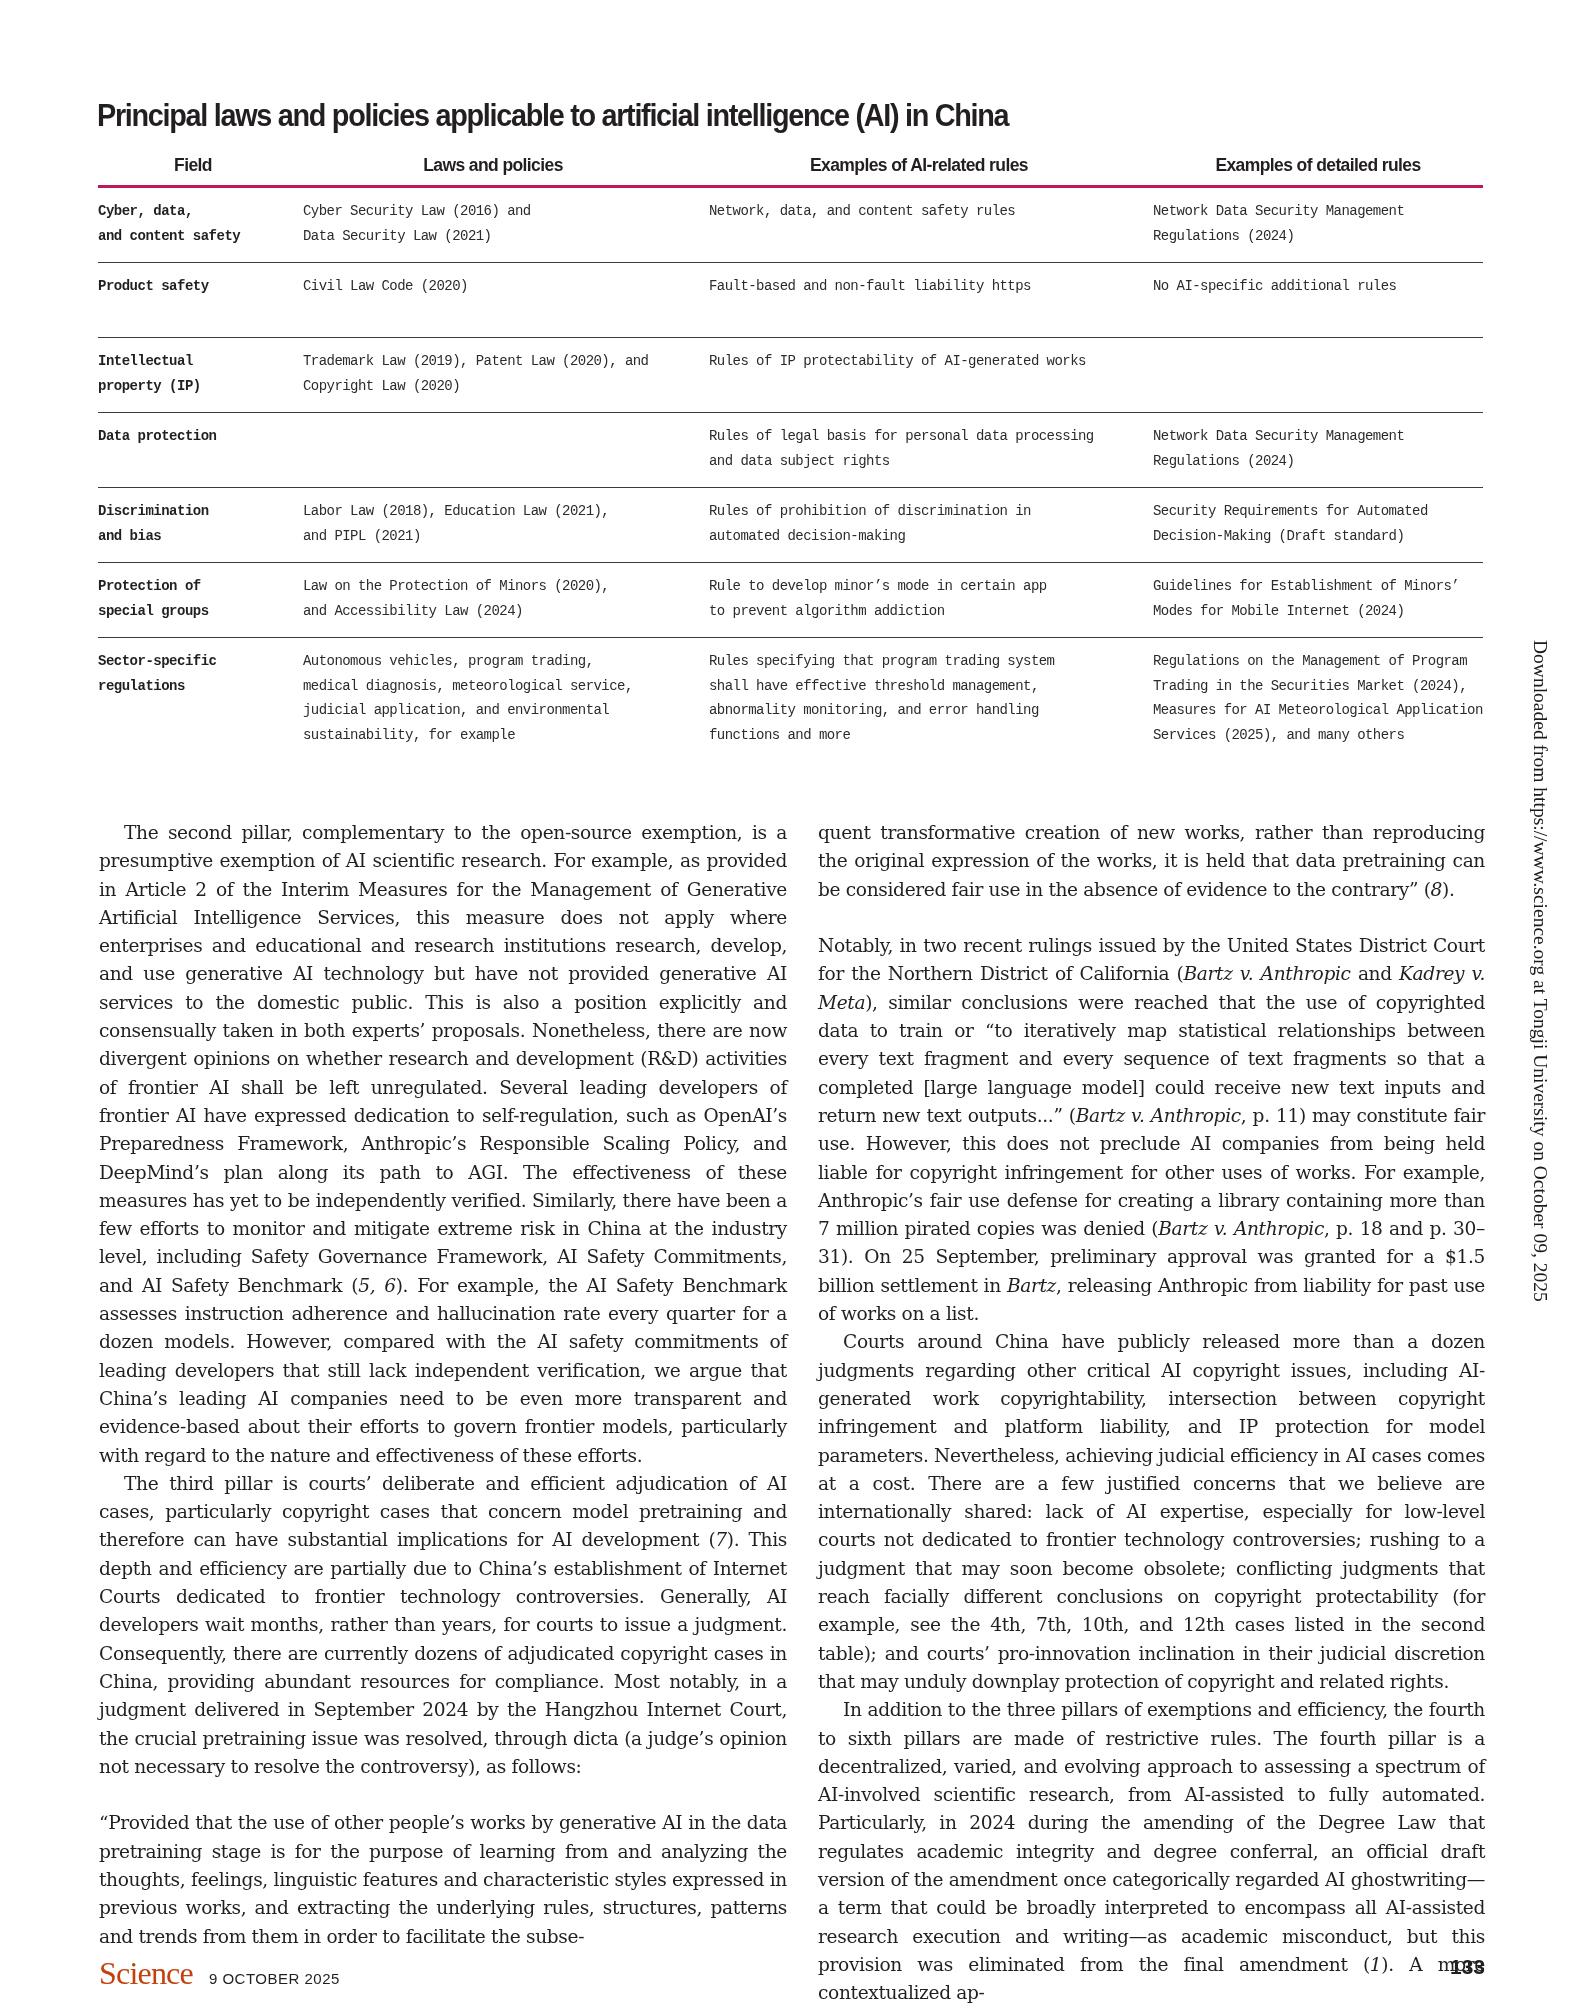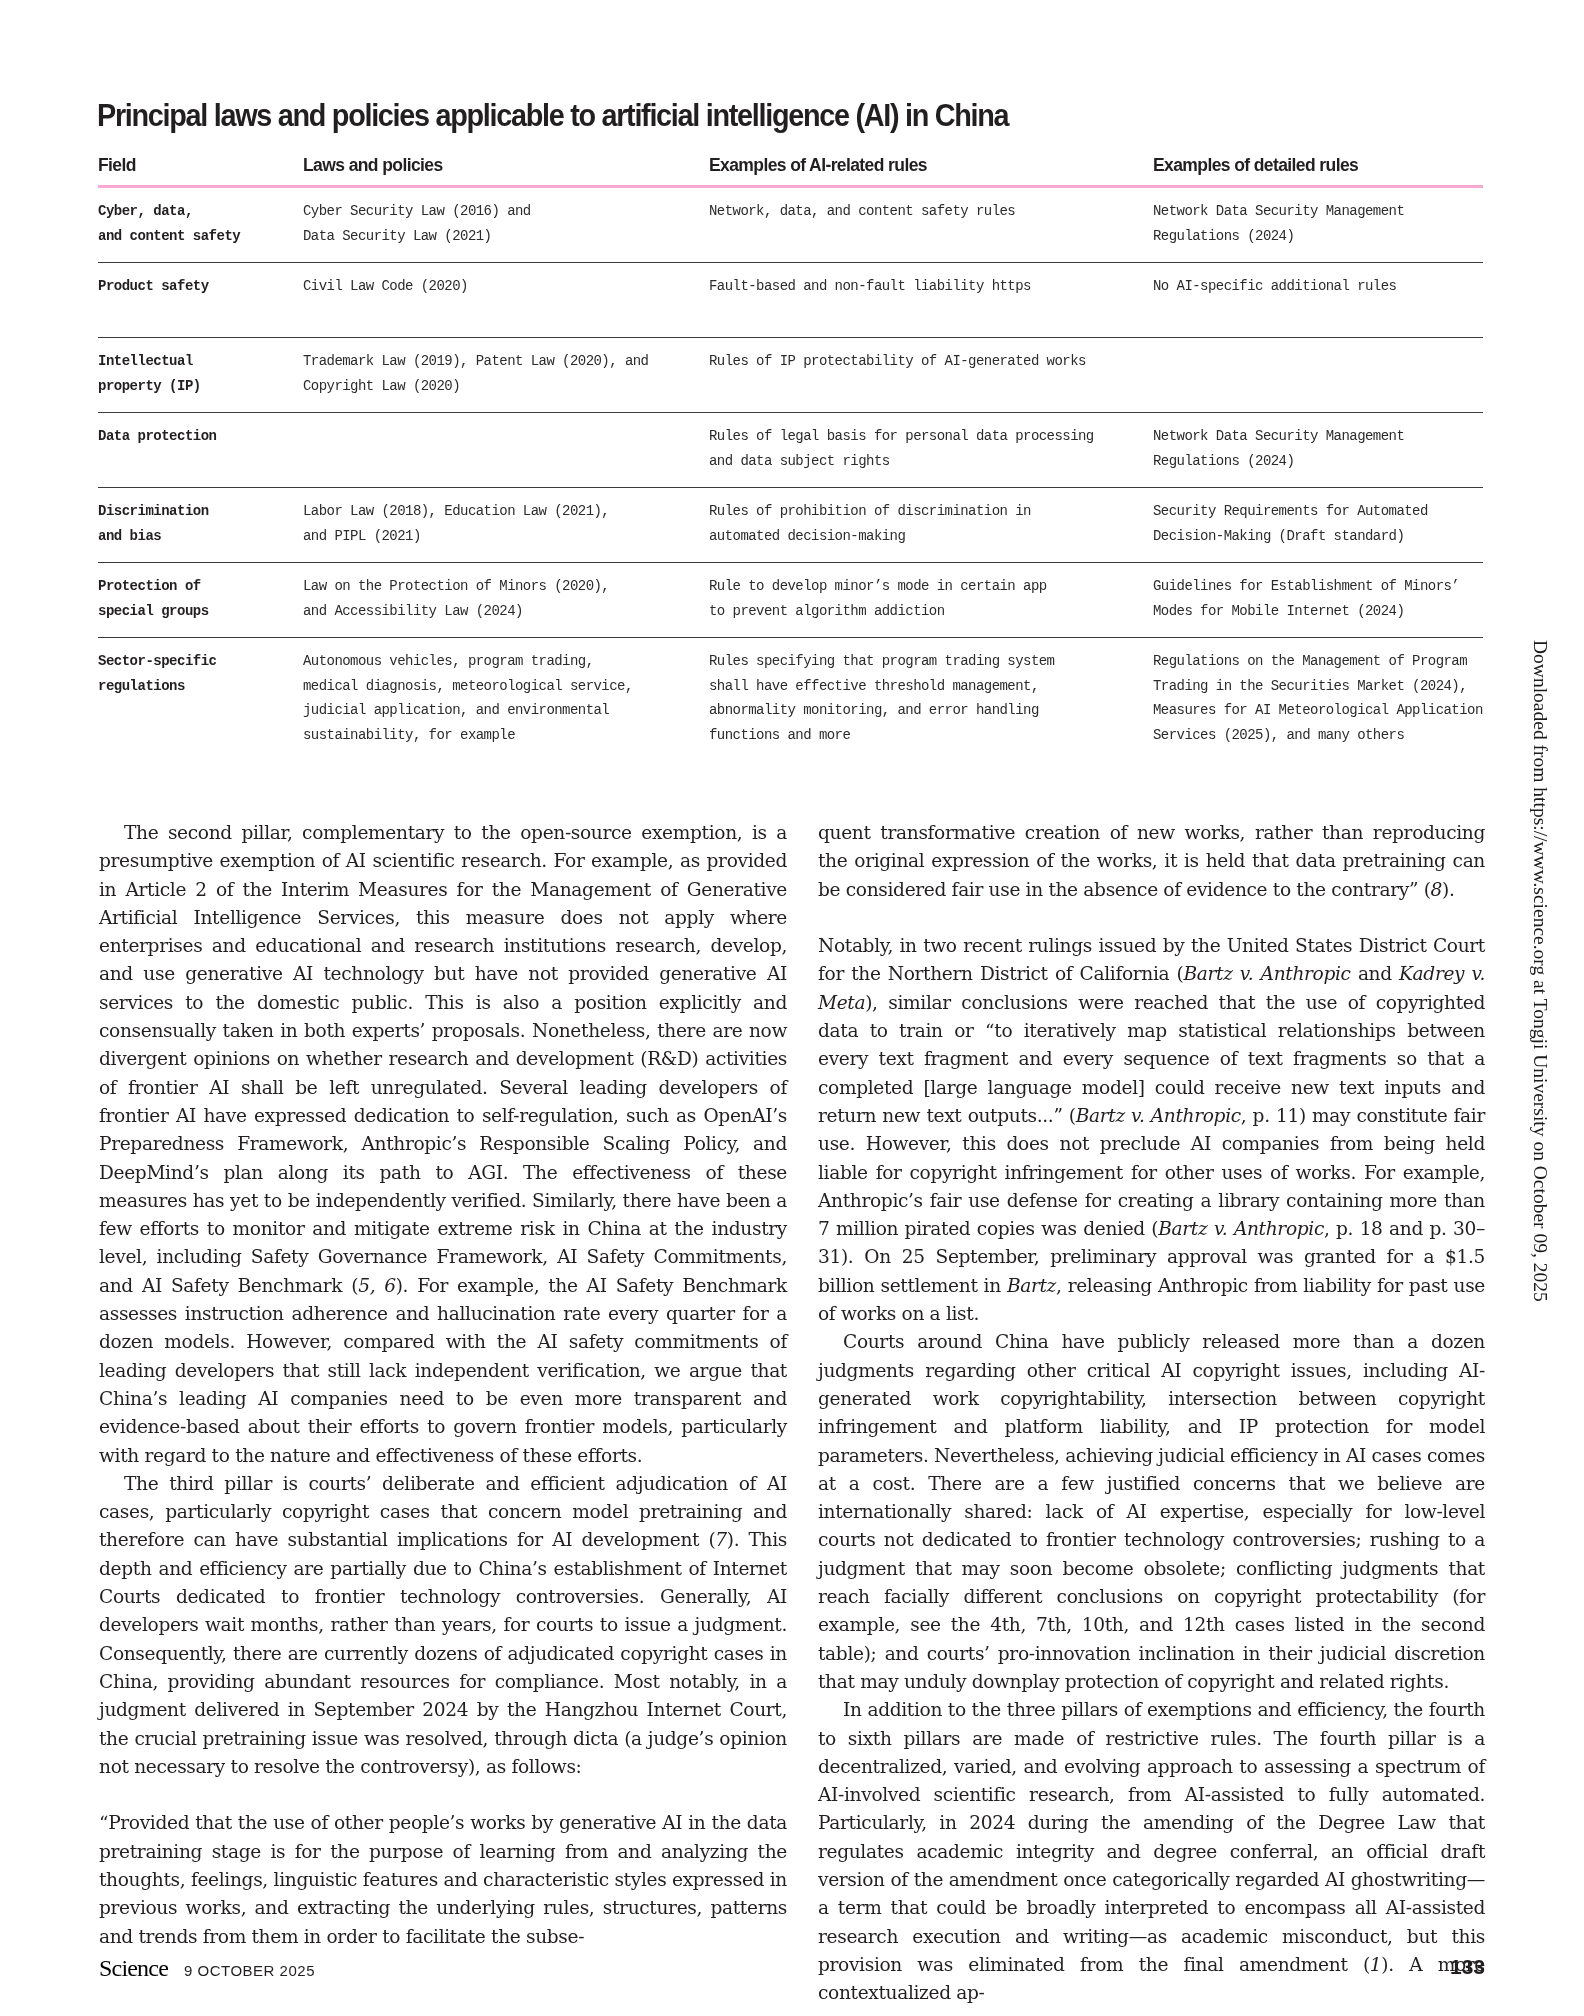--- a/index.html
+++ b/index.html
@@ -4,21 +4,21 @@
 <style>
   html, body { margin: 0; padding: 0; background: #ffffff; }
   body { width: 1584px; height: 2016px; position: relative; overflow: hidden; color: #231f20; }
   .title {
     position: absolute; left: 97px; top: 98px; margin: 0;
     font-family: "Liberation Sans", sans-serif; font-weight: bold;
     font-size: 31px; letter-spacing: -1.4px; transform: scaleX(0.93); transform-origin: left top;
     white-space: nowrap; color: #231f20;
   }
   .table { position: absolute; left: 98px; top: 152px; width: 1385px; font-family: "Liberation Sans", sans-serif; }
-  .thead { position: relative; height: 33px; border-bottom: 3px solid #f9a8d4; }
+  .thead { position: relative; height: 33px; border-bottom: 3px solid #be185d; text-align: center; }
   .th { position: absolute; top: 3px; font-weight: bold; font-size: 17.5px; letter-spacing: -0.6px; white-space: nowrap; }
   .row { position: relative; height: 74px; border-bottom: 1.5px solid #3b3b3b; }
   .row.last { height: 120px; border-bottom: none; }
   .cell { position: absolute; top: 11px; font-size: 14px; line-height: 24.5px; letter-spacing: -0.55px; color: #2b2b2b; font-family: Liberation Mono, monospace; }
   .cell.field { font-weight: bold; color: #231f20; letter-spacing: -0.5px; }
   .c0 { left: 0; width: 190px; }
   .c1 { left: 205px; width: 380px; }
   .c2 { left: 611px; width: 420px; }
   .c3 { left: 1055px; width: 330px; }
   .line { display: block; white-space: nowrap; }
@@ -31,21 +31,21 @@
   .indent { text-indent: 25px; }
   .gap { height: 28.3px; }
   .ital { font-style: italic; }
 
   .side {
     position: absolute; left: 1521px; top: 640px; width: 30px; height: 760px;
     font-family: "Liberation Serif", serif; font-size: 19.5px; color: #1a1a1a;
     writing-mode: vertical-rl; white-space: nowrap;
   }
   .footer-left { position: absolute; left: 99px; top: 1955px; display: flex; align-items: baseline; gap: 16px; }
-  .journal { font-family: "Liberation Serif", serif; font-size: 24px; letter-spacing: -0.8px; color: #000000; }
+  .journal { font-family: "Liberation Serif", serif; font-size: 32px; letter-spacing: -0.8px; color: #c2410c; }
   .date { font-family: "Liberation Sans", sans-serif; font-size: 15px; letter-spacing: 0.5px; color: #231f20; }
   .pagenum { position: absolute; right: 99px; top: 1955px; font-family: "Liberation Sans", sans-serif; font-weight: bold; font-size: 21px; color: #231f20; }
 </style>
 </head>
 <body>
 
 <h1 class="title">Principal laws and policies applicable to artificial intelligence (AI) in China</h1>
 
 <div class="table">
   <div class="thead">

